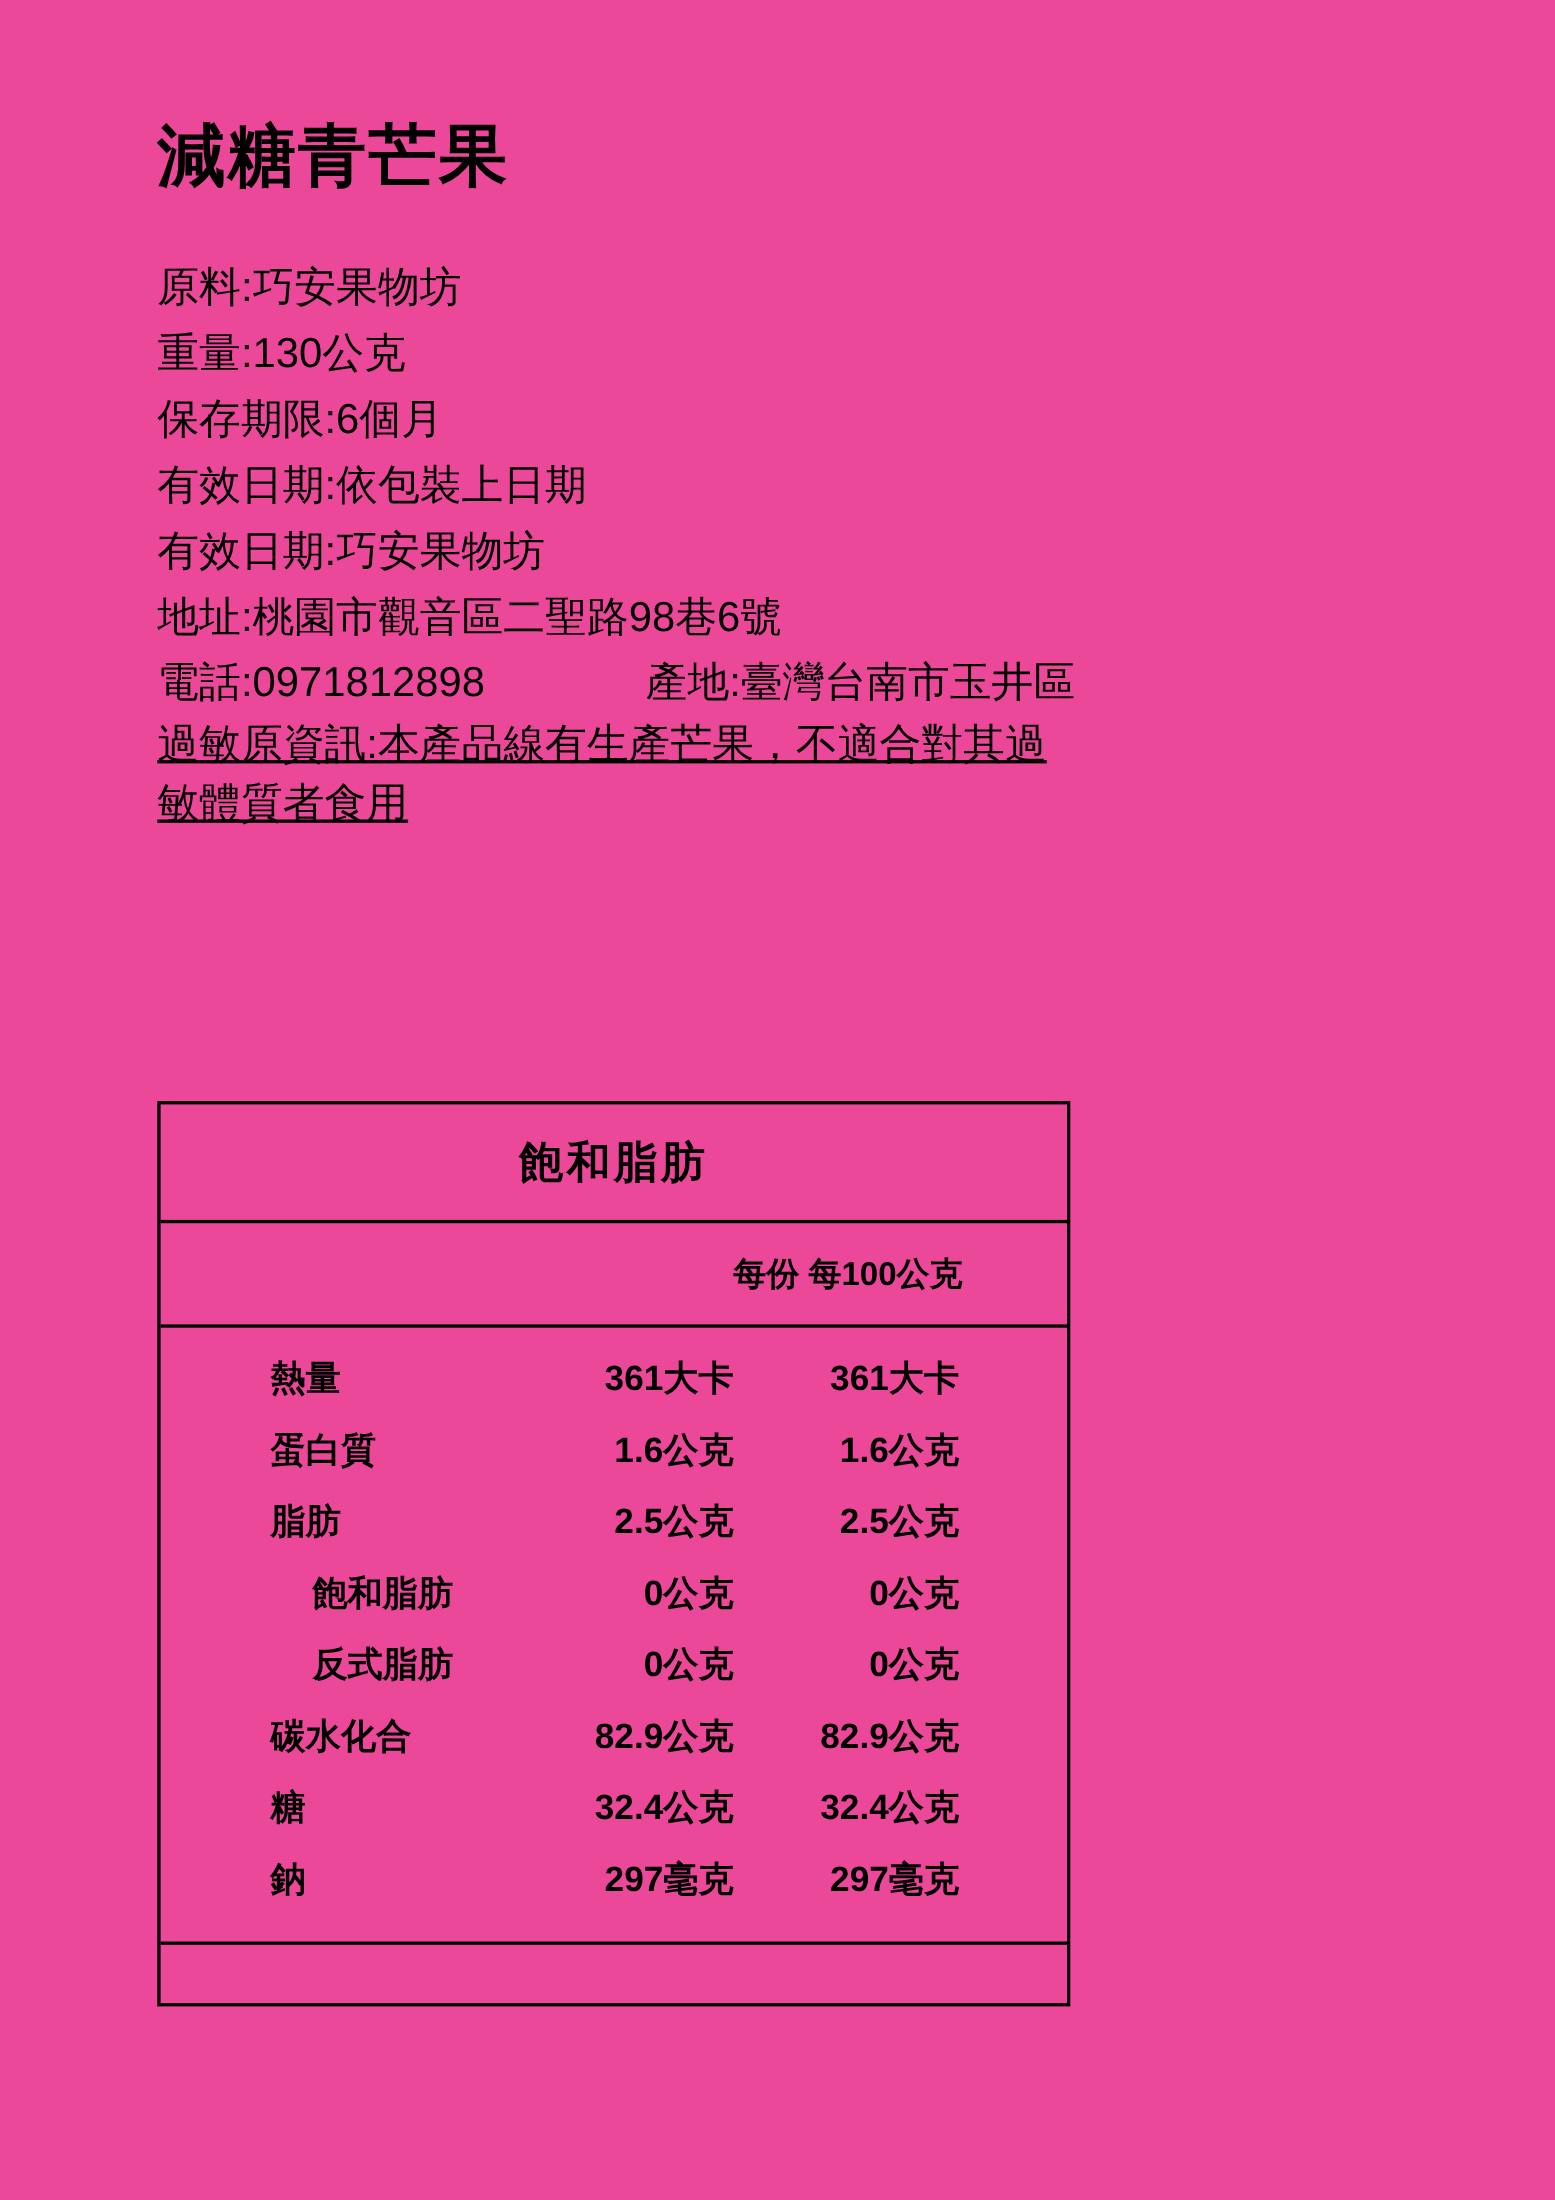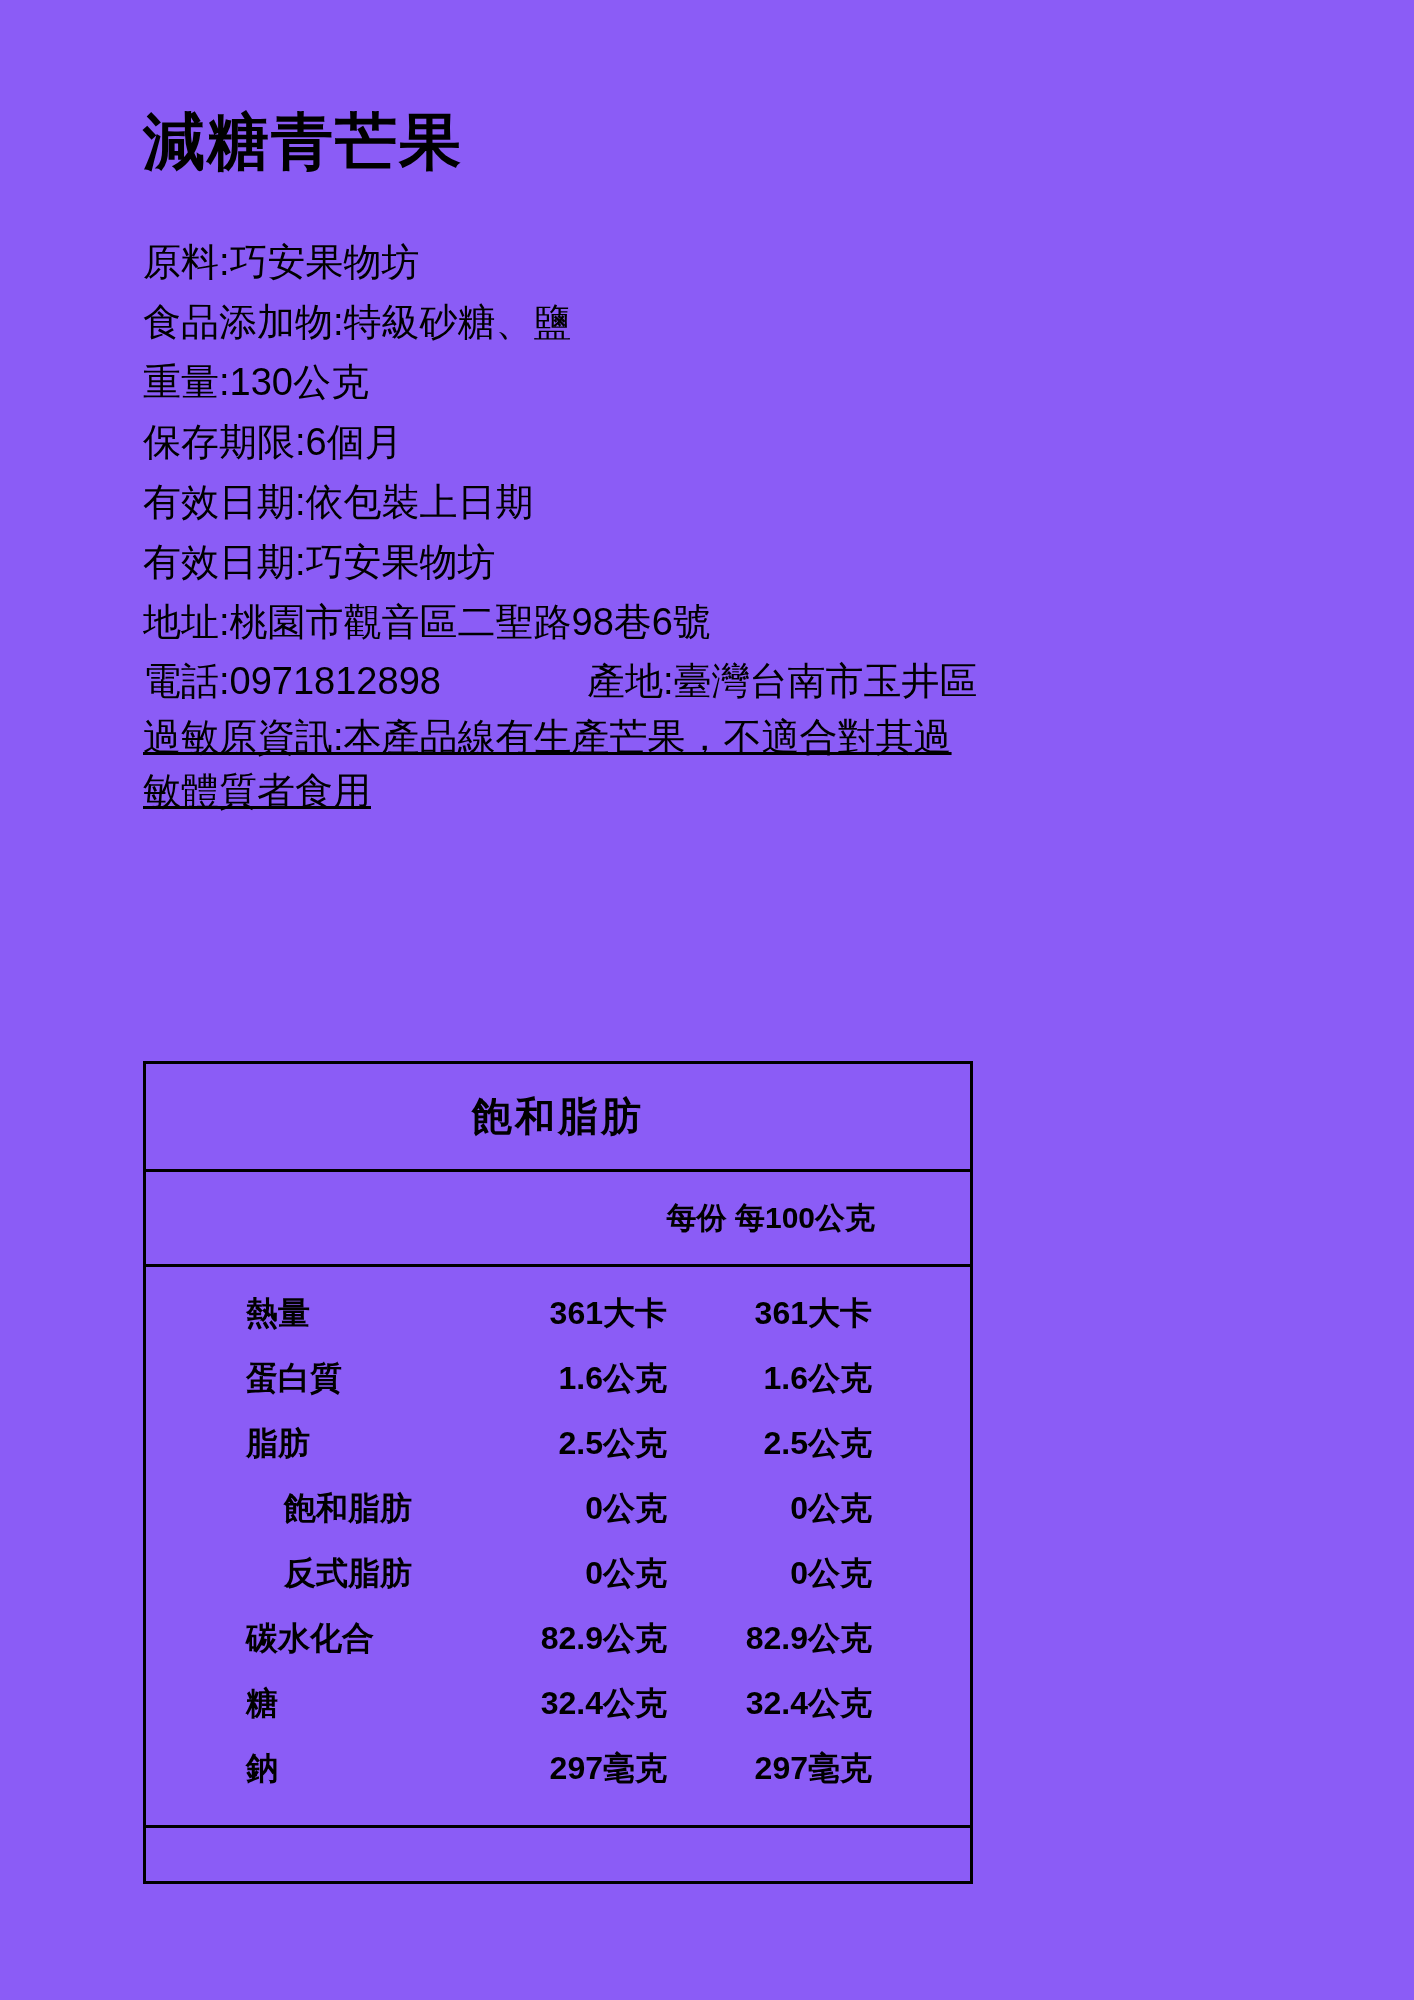--- a/index.html
+++ b/index.html
@@ -1,20 +1,20 @@
 <!DOCTYPE html>
 <html><head>
 <meta charset="utf-8">
 <style>
   html, body { margin: 0; padding: 0; background: #ffffff; }
   .page {
     position: relative;
     width: 1414px;
     height: 2000px;
-    background: #8b5cf6;
+    background: #ec4899;
     color: #000000;
     font-family: "Liberation Sans", "DejaVu Sans", sans-serif;
     box-sizing: border-box;
     padding: 100px 16px 0 143px;
     overflow: hidden;
   }
   .title {
     font-size: 62px;
     font-weight: bold;
     margin: 0 0 48px 0;
@@ -91,21 +91,20 @@
   .nt-footer { height: 53px; }
 </style>
 </head>
 <body>
 
 <div class="page">
 
   <h1 class="title">減糖青芒果</h1>
 
   <div class="info-line">原料:巧安果物坊</div>
-  <div class="info-line">食品添加物:特級砂糖、鹽</div>
   <div class="info-line">重量:130公克</div>
   <div class="info-line">保存期限:6個月</div>
   <div class="info-line">有效日期:依包裝上日期</div>
   <div class="info-line">有效日期:巧安果物坊</div>
   <div class="info-line">地址:桃園市觀音區二聖路98巷6號</div>
 
   <div class="phone-row">
     <span>電話:0971812898</span>
     <span class="origin">產地:臺灣台南市玉井區</span>
   </div>

